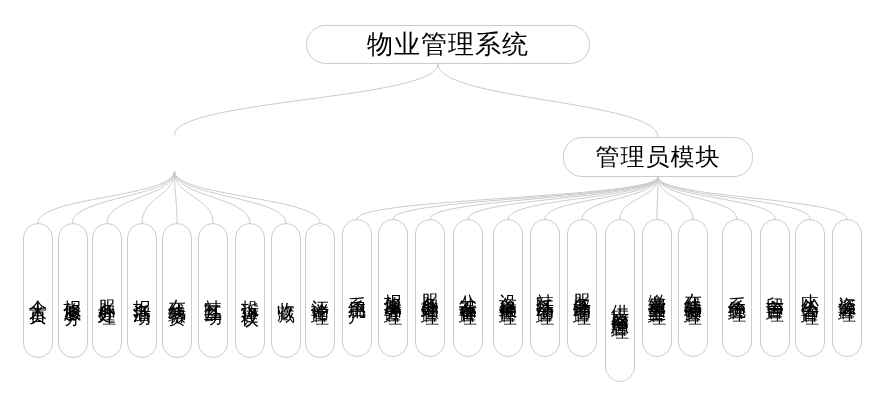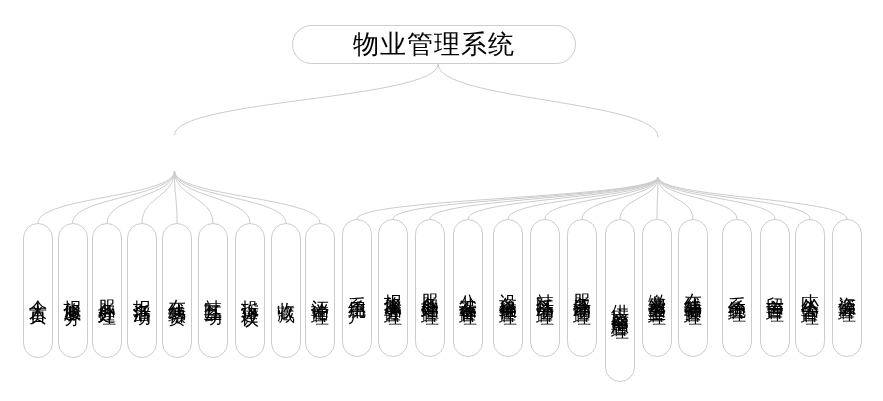--- a/index.html
+++ b/index.html
@@ -73,25 +73,28 @@
       <path d="M658,177 C658,198 582,198 582,219" fill="none" stroke="#cccccc" stroke-width="1"></path>
       <path d="M658,177 C658,198 620,198 620,219" fill="none" stroke="#cccccc" stroke-width="1"></path>
       <path d="M658,177 C658,198 657,198 657,219" fill="none" stroke="#cccccc" stroke-width="1"></path>
       <path d="M658,177 C658,198 693,198 693,219" fill="none" stroke="#cccccc" stroke-width="1"></path>
       <path d="M658,177 C658,198 737,198 737,219" fill="none" stroke="#cccccc" stroke-width="1"></path>
       <path d="M658,177 C658,198 775,198 775,219" fill="none" stroke="#cccccc" stroke-width="1"></path>
       <path d="M658,177 C658,198 810,198 810,219" fill="none" stroke="#cccccc" stroke-width="1"></path>
       <path d="M658,177 C658,198 847,198 847,219" fill="none" stroke="#cccccc" stroke-width="1"></path>
     </svg>
 
-  <div class="node root" id="root-node" style="left: 292px; top: 25px; width: 284px; height: 39px;">
+  <div class="node root" id="root-node" style="left: 306px; top: 25px; width: 284px; height: 39px;">
     <span>物业管理系统</span>
   </div>
 
 
+  <div class="node module" id="module-node-1" style="left: 563px; top: 137px; width: 190px; height: 40px;">
+    <span>管理员模块</span>
+  </div>
 
   <div id="leaves">
       <div class="node leaf" style="left: 23px; top: 223px; width: 30px; height: 135px;">
         <span>个人首页</span>
       </div>
       <div class="node leaf" style="left: 57.5px; top: 223px; width: 30px; height: 135px;">
         <span>报修服务</span>
       </div>
       <div class="node leaf" style="left: 92px; top: 223px; width: 30px; height: 135px;">
         <span>服务处理</span>

